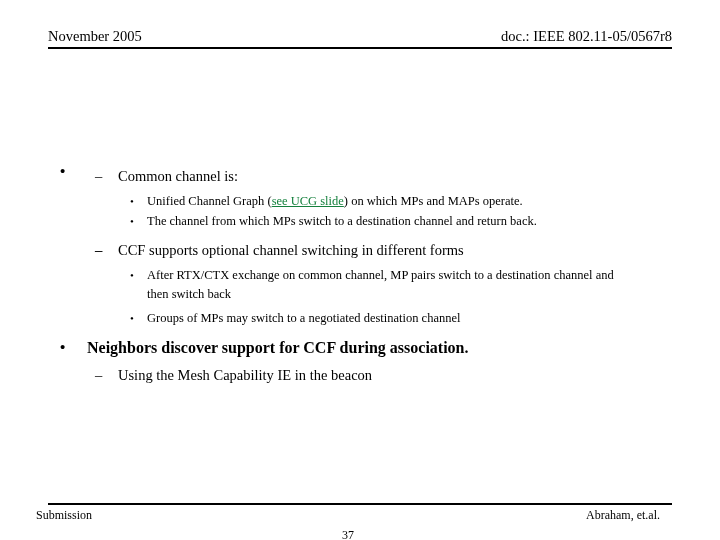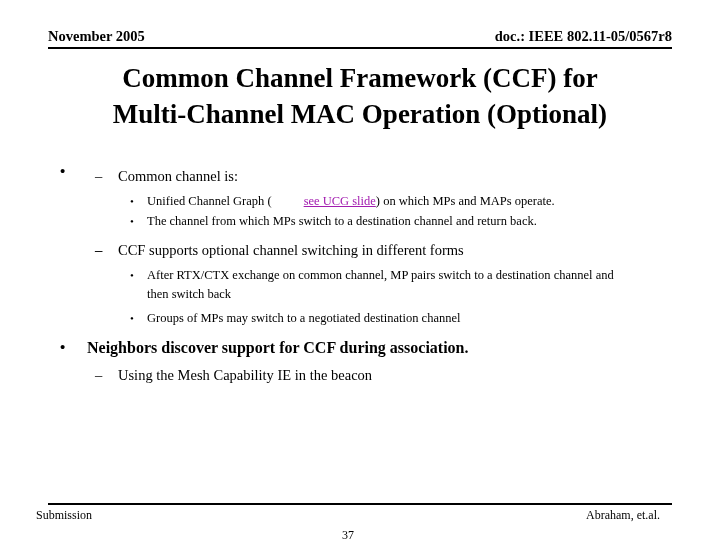--- a/index.html
+++ b/index.html
@@ -31,21 +31,21 @@
     top: 28px;
     width: 624px;
     height: 20px;
     display: flex;
     align-items: flex-start;
     justify-content: space-between;
   }
   .header-left,
   .header-right {
     font-size: 14.5px;
-    font-weight: bold;
+    font-weight: normal;
     line-height: 17px;
     white-space: nowrap;
   }
   .header-rule {
     position: absolute;
     left: 48px;
     top: 47px;
     width: 624px;
     height: 0;
     border-top: 2px solid #000000;
@@ -125,23 +125,22 @@
   }
 
   .lvl3.wrap {
     padding-right: 60px;
   }
 
   .gap-sm { margin-top: 5px; }
   .gap-md { margin-top: 8px; }
 
   a.link {
-    color: #a21caf;
+    color: #15803d;
     text-decoration: underline;
-    margin-left: 32px;
   }
 
   
   .footer-rule {
     position: absolute;
     left: 48px;
     top: 503px;
     width: 624px;
     height: 0;
     border-top: 2px solid #000000;
@@ -180,24 +179,20 @@
 <body>
 
 <div class="slide">
 
   <div class="header">
     <div class="header-left">November 2005</div>
     <div class="header-right">doc.: IEEE 802.11-05/0567r8</div>
   </div>
   <div class="header-rule"></div>
 
-  <div class="title">
-    <span class="title-line">Common Channel Framework (CCF) for</span>
-    <span class="title-line">Multi-Channel MAC Operation (Optional)</span>
-  </div>
 
   <div class="body">
 
     <div class="lvl1">
       <span class="mk">•</span>
     </div>
 
     <div class="lvl2 gap-sm">
       <span class="mk">–</span>
       <span>Common channel is:</span>

